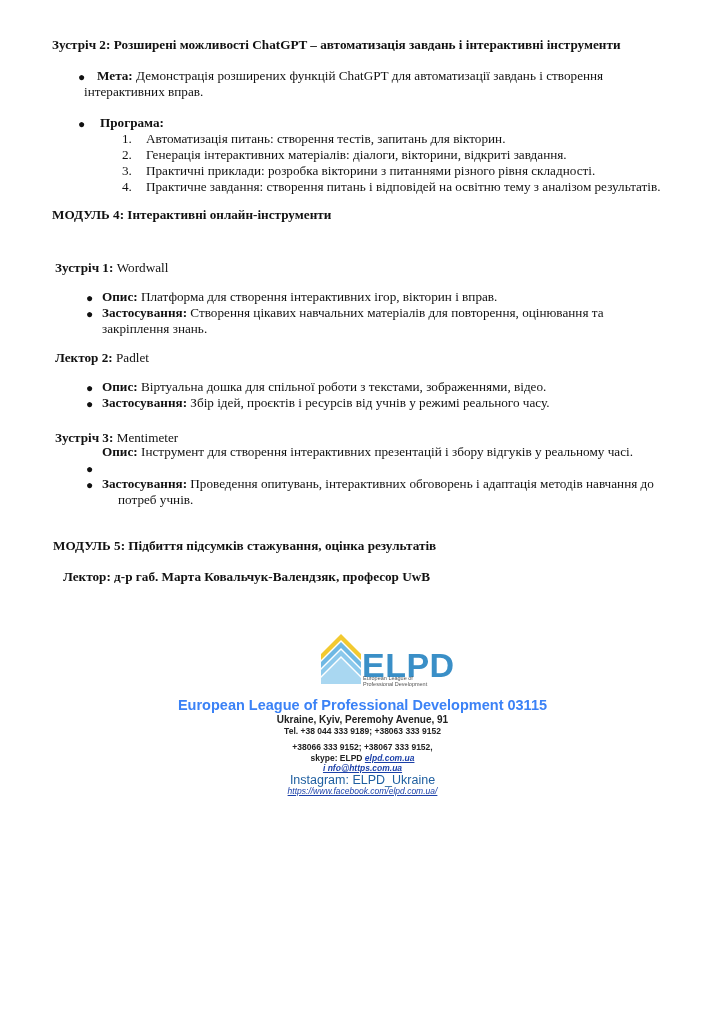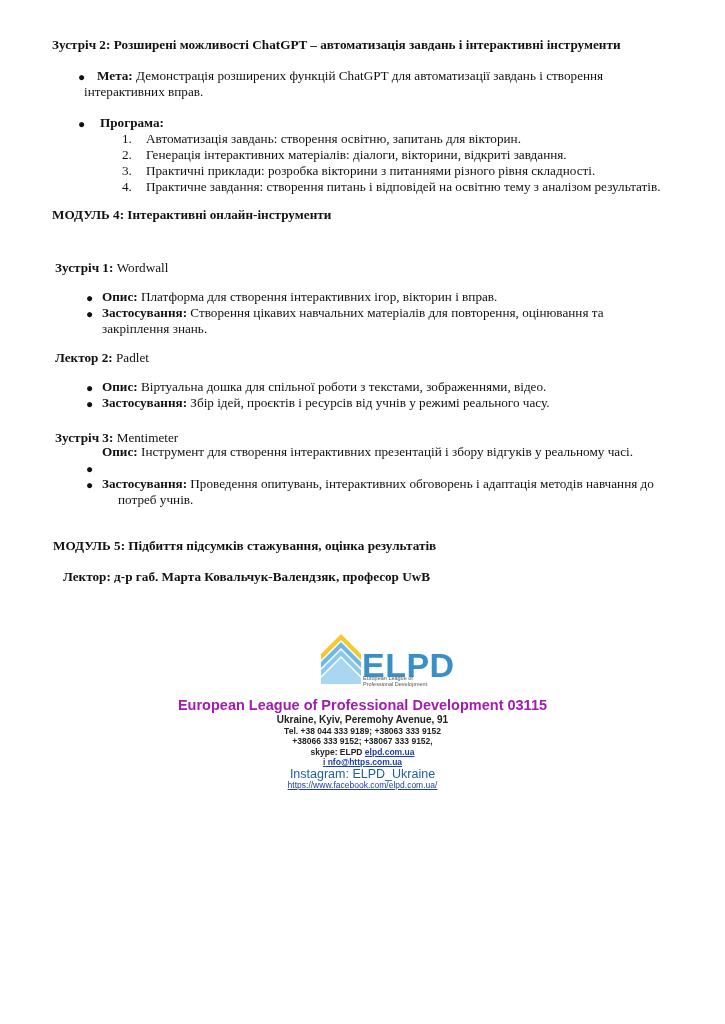--- a/index.html
+++ b/index.html
@@ -2,39 +2,39 @@
 <html><head>
 <meta charset="utf-8">
 <style>
   html, body { margin: 0; padding: 0; background: #ffffff; }
   body { width: 725px; height: 1024px; position: relative; overflow: hidden;
          font-family: "Liberation Serif", serif; color: #111; font-size: 13.2px; }
   .abs { position: absolute; white-space: nowrap; }
   b, .b { font-weight: bold; }
   .bullet { position: absolute; font-size: 12px; }
   .sans { font-family: "Liberation Sans", sans-serif; }
-  .link { color: #1a3fa8; text-decoration: underline; }
+  .link { color: #1a3fa8; text-decoration: underline; font-style: italic; }
   .logo-text { font-family: "Liberation Sans", sans-serif; color: #3a8fc7; }
 </style>
 </head>
 <body>
 
 <div class="abs b" style="left:52px; top:37px;">Зустріч 2: Розширені можливості ChatGPT – автоматизація завдань і інтерактивні інструменти</div>
 
 <span class="bullet" style="left:78px; top:70px;">●</span>
 <div class="abs" style="left:97px; top:68px;">
   <b>Мета:</b><span> Демонстрація розширених функцій ChatGPT для автоматизації завдань і створення</span>
 </div>
 <div class="abs" style="left:84px; top:84px;">інтерактивних вправ.</div>
 
 <span class="bullet" style="left:78px; top:117px;">●</span>
 <div class="abs b" style="left:100px; top:115px;">Програма:</div>
 
 <div class="abs" style="left:122px; top:131px;"><span>1.</span></div>
-<div class="abs" style="left:146px; top:131px;">Автоматизація завдань: створення освітню, запитань для вікторин.</div>
+<div class="abs" style="left:146px; top:131px;">Автоматизація питань: створення тестів, запитань для вікторин.</div>
 <div class="abs" style="left:122px; top:147px;"><span>2.</span></div>
 <div class="abs" style="left:146px; top:147px;">Генерація інтерактивних матеріалів: діалоги, вікторини, відкриті завдання.</div>
 <div class="abs" style="left:122px; top:163px;"><span>3.</span></div>
 <div class="abs" style="left:146px; top:163px;">Практичні приклади: розробка вікторини з питаннями різного рівня складності.</div>
 <div class="abs" style="left:122px; top:179px;"><span>4.</span></div>
 <div class="abs" style="left:146px; top:179px;">Практичне завдання: створення питань і відповідей на освітню тему з аналізом результатів.</div>
 
 <div class="abs b" style="left:52px; top:207px;">МОДУЛЬ 4: Інтерактивні онлайн-інструменти</div>
 
 <div class="abs" style="left:55px; top:260px;">
@@ -86,23 +86,23 @@
     <polygon points="3,46 23,26 43,46 43,52 3,52" fill="#a9d7f1"></polygon>
   </svg>
   <div class="abs logo-text" style="left:44px; top:14px; font-size:34px; font-weight:bold; letter-spacing:0.5px;">ELPD</div>
   <div class="abs sans" style="left:45px; top:43px; font-size:5.5px; color:#555; line-height:6px;">
     <div>European League of</div>
     <div>Professional Development</div>
   </div>
 </div>
 
 <div class="sans" style="position:absolute; left:0; top:698px; width:725px; text-align:center; line-height:1;">
-  <div style="font-size:14.5px; font-weight:bold; color:#a21caf; margin-bottom:2px;">European League of Professional Development 03115</div>
+  <div style="font-size:14.5px; font-weight:bold; color:#3b82f6; margin-bottom:2px;">European League of Professional Development 03115</div>
   <div style="font-size:10px; font-weight:bold; color:#222; margin-bottom:2px;">Ukraine, Kyiv, Peremohy Avenue, 91</div>
-  <div style="font-size:8.5px; font-weight:bold; color:#222; margin-bottom:2px;">Tel. +38 044 333 9189; +38063 333 9152</div>
+  <div style="font-size:8.5px; font-weight:bold; color:#222; margin-bottom:8px;">Tel. +38 044 333 9189; +38063 333 9152</div>
   <div style="font-size:8.5px; font-weight:bold; color:#222; margin-bottom:2px;">+38066 333 9152; +38067 333 9152,</div>
   <div style="font-size:8.5px; font-weight:bold; color:#222; margin-bottom:2px;">
     <span>skype: ELPD </span><span class="link">elpd.com.ua</span>
   </div>
   <div style="font-size:8.5px; font-weight:bold; margin-bottom:1px;">
     <span class="link">i nfo@https.com.ua</span>
   </div>
   <div style="font-size:12.5px; color:#1f5fa0; margin-bottom:1px;">Instagram: ELPD_Ukraine</div>
   <div style="font-size:8.5px;">
     <span class="link">https://www.facebook.com/elpd.com.ua/</span>

